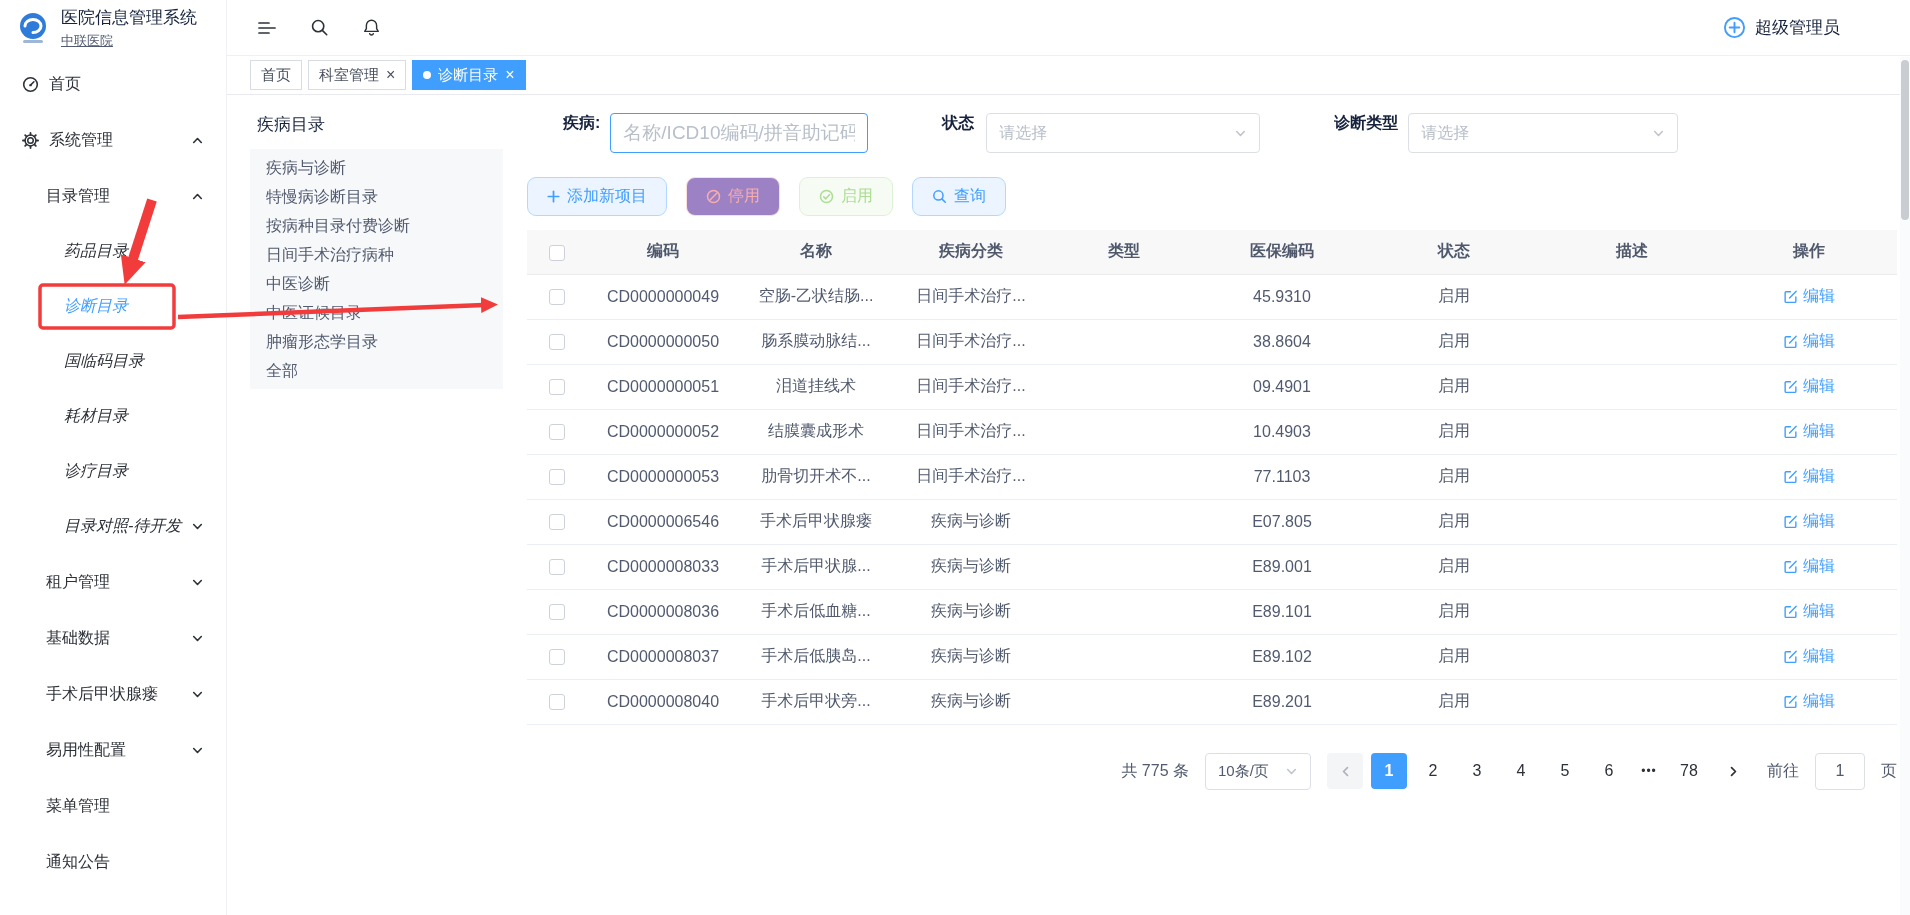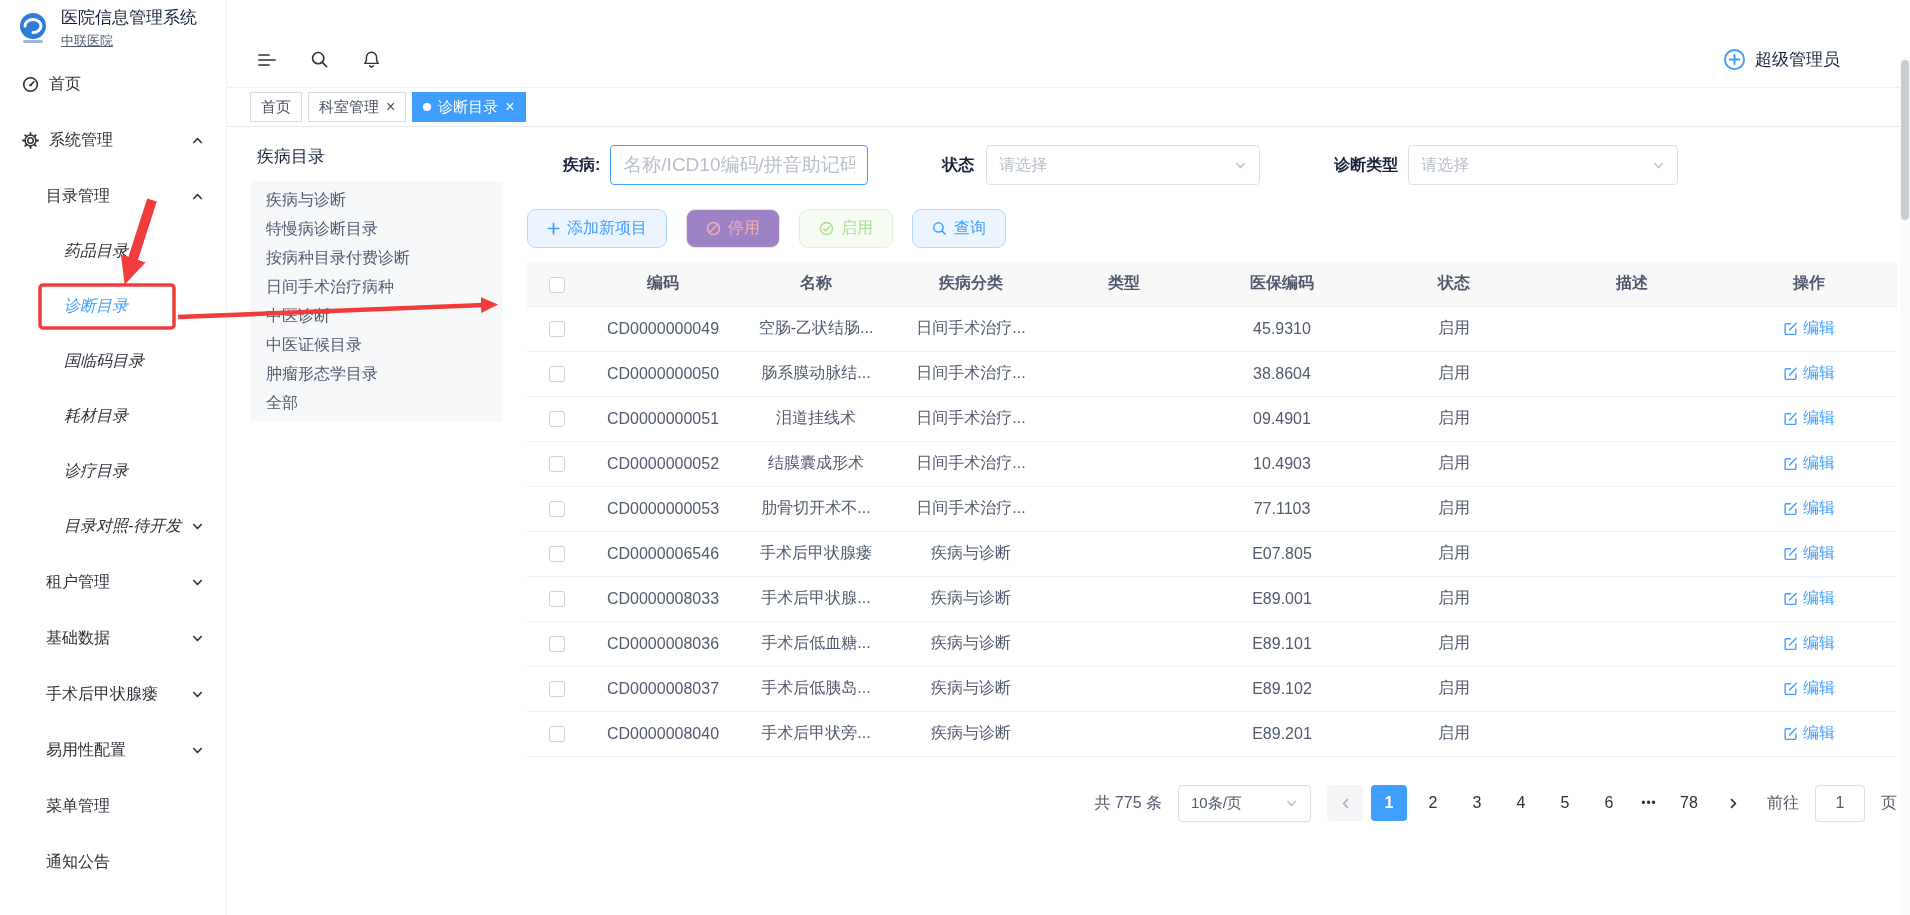--- a/index.html
+++ b/index.html
@@ -16,42 +16,42 @@
   .menu-item { display:flex; align-items:center; cursor:pointer; color:#2d3138; font-size:16px; white-space:nowrap; }
   .menu-item.lvl1 { height:56px; padding-left:22px; gap:10px; }
   .menu-item.lvl2 { height:56px; padding-left:46px; }
   .menu-item.lvl3 { height:55px; padding-left:64px;font-style:italic; }
   .menu-item.active { color:#409eff; }
   .mi-icon { display:inline-flex; }
   .mi-chevron { margin-left:auto; margin-right:22px; display:inline-flex; color:#2d3138; }
 
   
   .main { flex:1; display:flex; flex-direction:column; min-width:0; }
-  .topbar { height:56px; flex:none; display:flex; align-items:center; border-bottom:1px solid #eef0f3; padding:0 70px 0 30px; gap:33px;margin-top:32px; }
+  .topbar { height:56px; flex:none; display:flex; align-items:center; border-bottom:1px solid #eef0f3; padding:0 70px 0 30px; gap:33px; }
   .top-icon { display:inline-flex; color:#2d3138; cursor:pointer; }
   .user-area { margin-left:auto; display:flex; align-items:center; gap:9px; font-size:17px; color:#17233d; }
   .user-icon { display:inline-flex; }
 
   .tabbar { height:39px; flex:none; display:flex; align-items:center; gap:6px; padding-left:23px; border-bottom:1px solid #e8eaf0; }
   .tab { height:30px; display:inline-flex; align-items:center; gap:7px; padding:0 10px; border:1px solid #d8dce5; background:#fff; font-size:15px; color:#495060; cursor:pointer; }
   .tab.active { background:#409eff; border-color:#409eff; color:#fff; }
   .tab-dot { width:8px; height:8px; border-radius:50%; background:#fff; }
   .tab-close { font-size:16px; line-height:1; cursor:pointer; }
 
   .content { flex:1; display:flex; align-items:flex-start; padding:18px 0 0 23px; background:#fff; }
 
   
   .catalog-panel { width:253px; flex:none; }
   .catalog-title { font-size:17px; color:#17233d; padding-left:7px; margin-bottom:13px; }
   .catalog-list { list-style:none; background:#f7f8fa; padding:4px 0; }
   .catalog-item { font-size:16px; color:#515a6e; padding:0 16px; height:29px; line-height:29px; cursor:pointer; white-space:nowrap; }
 
   
   .work-panel { width:1370px; flex:none; margin-left:24px; }
-  .filters { display:flex; align-items:center; padding-left:36px; height:40px; }
+  .filters { display:flex; padding-left:36px; height:40px; }
   .flabel { font-size:16px; font-weight:bold; color:#17233d; white-space:nowrap; }
   .flabel.ml { margin-left:74px; }
   .disease-input { width:258px; height:40px; margin-left:10px; border:1px solid #409eff; border-radius:4px; padding:0 12px; font-size:19px; color:#303133; outline:none; font-family:inherit; }
   .disease-input::placeholder { color:#b8bfc9; }
   .select { height:40px; border:1px solid #dcdfe6; border-radius:4px; display:flex; align-items:center; justify-content:space-between; padding:0 12px; cursor:pointer; background:#fff; }
   .select .ph { color:#b8bfc9; font-size:16px; }
   .select .val { color:#515a6e; font-size:15px; }
   .select-arrow { color:#c0c4cc; display:inline-flex; }
   .status-select { width:274px; margin-left:12px; }
   .type-select { width:270px; margin-left:10px; }
@@ -63,21 +63,21 @@
   .btn-green { background:#f0f9eb; border-color:#c2e7b0; color:#67c23a; opacity:0.55; cursor:not-allowed; }
   .bicon { display:inline-flex; }
 
   .data-table { width:100%; border-collapse:collapse; margin-top:14px; table-layout:fixed; }
   .data-table th { background:#f8f8f9; font-size:16px; font-weight:bold; color:#50596c; height:44px; text-align:center; border-bottom:1px solid #e8eaec; white-space:nowrap; }
   .data-table td { font-size:16px; color:#515a6e; height:45px; text-align:center; border-bottom:1px solid #ebeef5; white-space:nowrap; overflow:hidden; }
   .checkbox { display:inline-block; width:16px; height:16px; border:1px solid #cdd2da; border-radius:3px; background:#fff; vertical-align:middle; cursor:pointer; }
   .edit-link { color:#409eff; display:inline-flex; align-items:center; gap:5px; cursor:pointer; font-size:16px; }
 
   .pagination { display:flex; align-items:center; justify-content:flex-end; gap:16px; margin-top:28px; font-size:16px; color:#515a6e; }
-  .size-select { width:133px; height:37px; }
+  .size-select { width:106px; height:37px; }
   .pager { display:flex; align-items:center; gap:8px; }
   .page-btn { min-width:36px; height:36px; border:none; background:transparent; font-size:16px; color:#2d3138; cursor:pointer; border-radius:4px; display:inline-flex; align-items:center; justify-content:center; font-family:inherit; }
   .page-btn.prev { background:#f4f5f7; color:#aeb3bb; }
   .page-btn.active { background:#409eff; color:#fff; font-weight:bold; }
   .page-ellipsis { min-width:28px; text-align:center; color:#2d3138; font-size:12px; letter-spacing:1px; display:inline-flex; align-items:center; justify-content:center; cursor:pointer; }
   .goto-input { width:50px; height:37px; border:1px solid #dcdfe6; border-radius:4px; text-align:center; font-size:16px; color:#515a6e; outline:none; font-family:inherit; }
 
   
   .annotations { position:absolute; inset:0; pointer-events:none; z-index:100; }
   .scroll-track { position:absolute; top:57px; right:0; bottom:0; width:10px; background:#fafbfc; z-index:60; }

